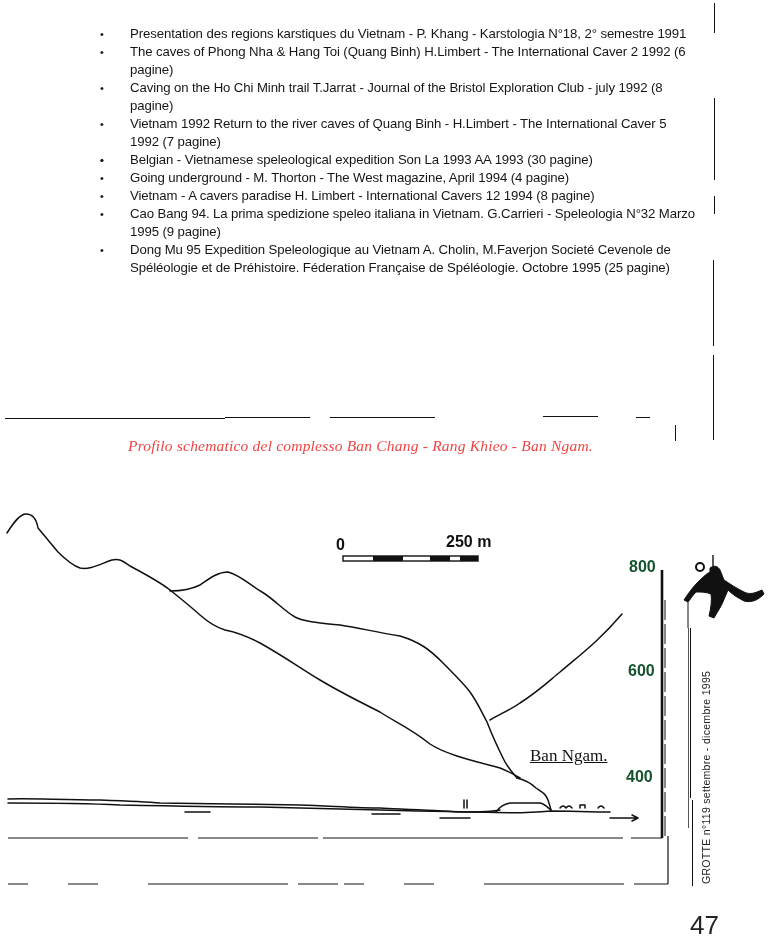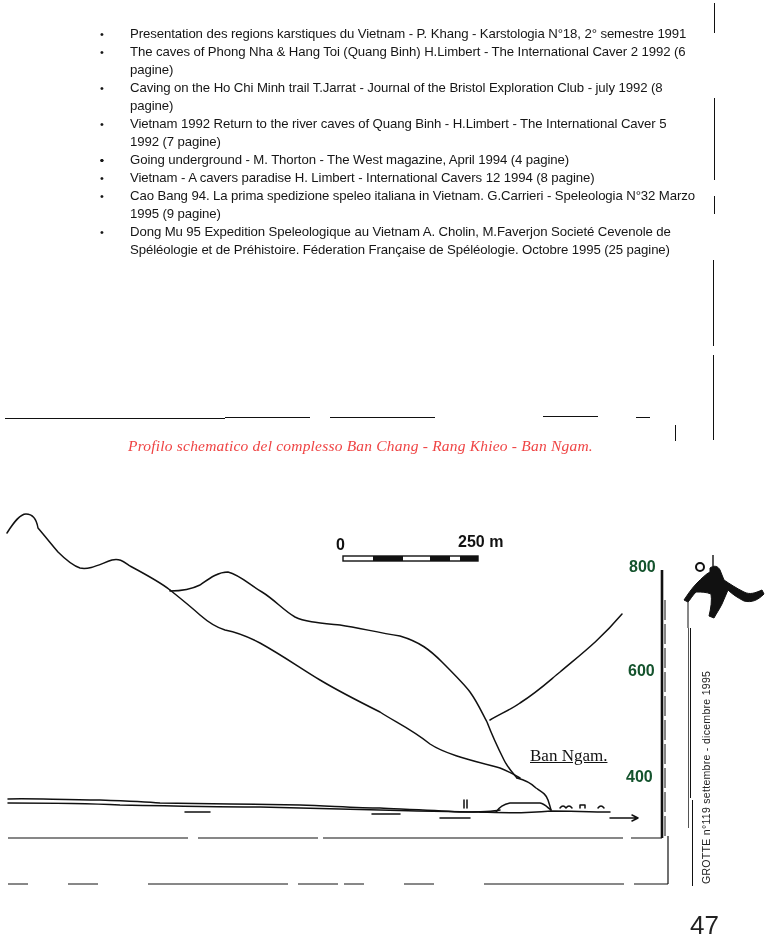--- a/index.html
+++ b/index.html
@@ -19,21 +19,21 @@
 </style>
 </head>
 <body>
 
 <ul class="refs">
   <li><span class="bullet">•</span><span>Presentation des regions karstiques du Vietnam - P. Khang - Karstologia N°18, 2° semestre 1991</span></li>
   <li><span class="bullet">•</span><span>The caves of Phong Nha &amp; Hang Toi (Quang Binh)  H.Limbert - The International Caver 2 1992 (6 pagine)</span></li>
   <li><span class="bullet">•</span><span>Caving on the Ho Chi Minh trail  T.Jarrat - Journal of the Bristol Exploration Club - july 1992 (8 pagine)</span></li>
   <li><span class="bullet">•</span><span>Vietnam 1992 Return to the river caves of Quang Binh - H.Limbert - The International Caver 5 1992 (7 pagine)</span></li>
   <li><span class="bullet">•</span></li>
-  <li><span class="bullet">•</span></li>
+  <li><span class="bullet">•</span><span>Belgian - Vietnamese speleological expedition Son La 1993 AA 1993 (30 pagine)</span></li>
   <li><span class="bullet">•</span><span>Going underground - M. Thorton - The West  magazine, April 1994 (4 pagine)</span></li>
   <li><span class="bullet">•</span><span>Vietnam - A cavers paradise H. Limbert - International Cavers 12 1994 (8 pagine)</span></li>
   <li><span class="bullet">•</span><span>Cao Bang 94. La prima spedizione speleo italiana in Vietnam. G.Carrieri - Speleologia N°32 Marzo 1995 (9 pagine)</span></li>
   <li><span class="bullet">•</span><span>Dong Mu 95 Expedition Speleologique au Vietnam A. Cholin, M.Faverjon Societé Cevenole de Spéléologie et de Préhistoire. Féderation Française de Spéléologie. Octobre 1995 (25 pagine)</span></li>
 </ul>
 
 <div class="vline" style="left:714px; top:3px; height:30px;"></div>
 <div class="vline" style="left:714px; top:98px; height:82px;"></div>
 <div class="vline" style="left:714px; top:196px; height:18px;"></div>
 <div class="vline" style="left:713px; top:260px; height:86px;"></div>
@@ -90,21 +90,21 @@
 
   <g fill="#111" stroke="#111">
     <line x1="713" y1="555" x2="713" y2="566" stroke-width="1.4"></line>
     <circle cx="700" cy="567" r="4" fill="#fff" stroke-width="2"></circle>
     <path stroke-width="1" d="M710,568 C714,565 718,566 720,570 L724,580 C730,584 736,588 744,592 C750,595 755,593 762,590 L764,594 C758,600 752,603 744,601 C738,598 732,594 728,590 L722,604 C719,610 716,614 714,618 L709,616 C711,608 712,600 711,594 C706,592 702,592 696,592 C692,596 690,600 688,602 L684,600 C688,594 692,588 697,583 C702,578 706,574 710,572 Z"></path>
     <line x1="688" y1="602" x2="688" y2="628" stroke-width="1"></line>
   </g>
 </svg>
 
 <div class="scale-lbl" style="left:336px; top:536px;">0</div>
-<div class="scale-lbl" style="left:458px; top:533px;">250 m</div>
+<div class="scale-lbl" style="left:446px; top:533px;">250 m</div>
 
 <div class="alt-lbl" style="left:629px; top:558px;">800</div>
 <div class="alt-lbl" style="left:628px; top:662px;">600</div>
 <div class="alt-lbl" style="left:626px; top:768px;">400</div>
 
 <div class="place-lbl">Ban Ngam.</div>
 
 <div class="running-head">GROTTE n°119 settembre - dicembre 1995</div>
 
 <div class="page-num">47</div>

